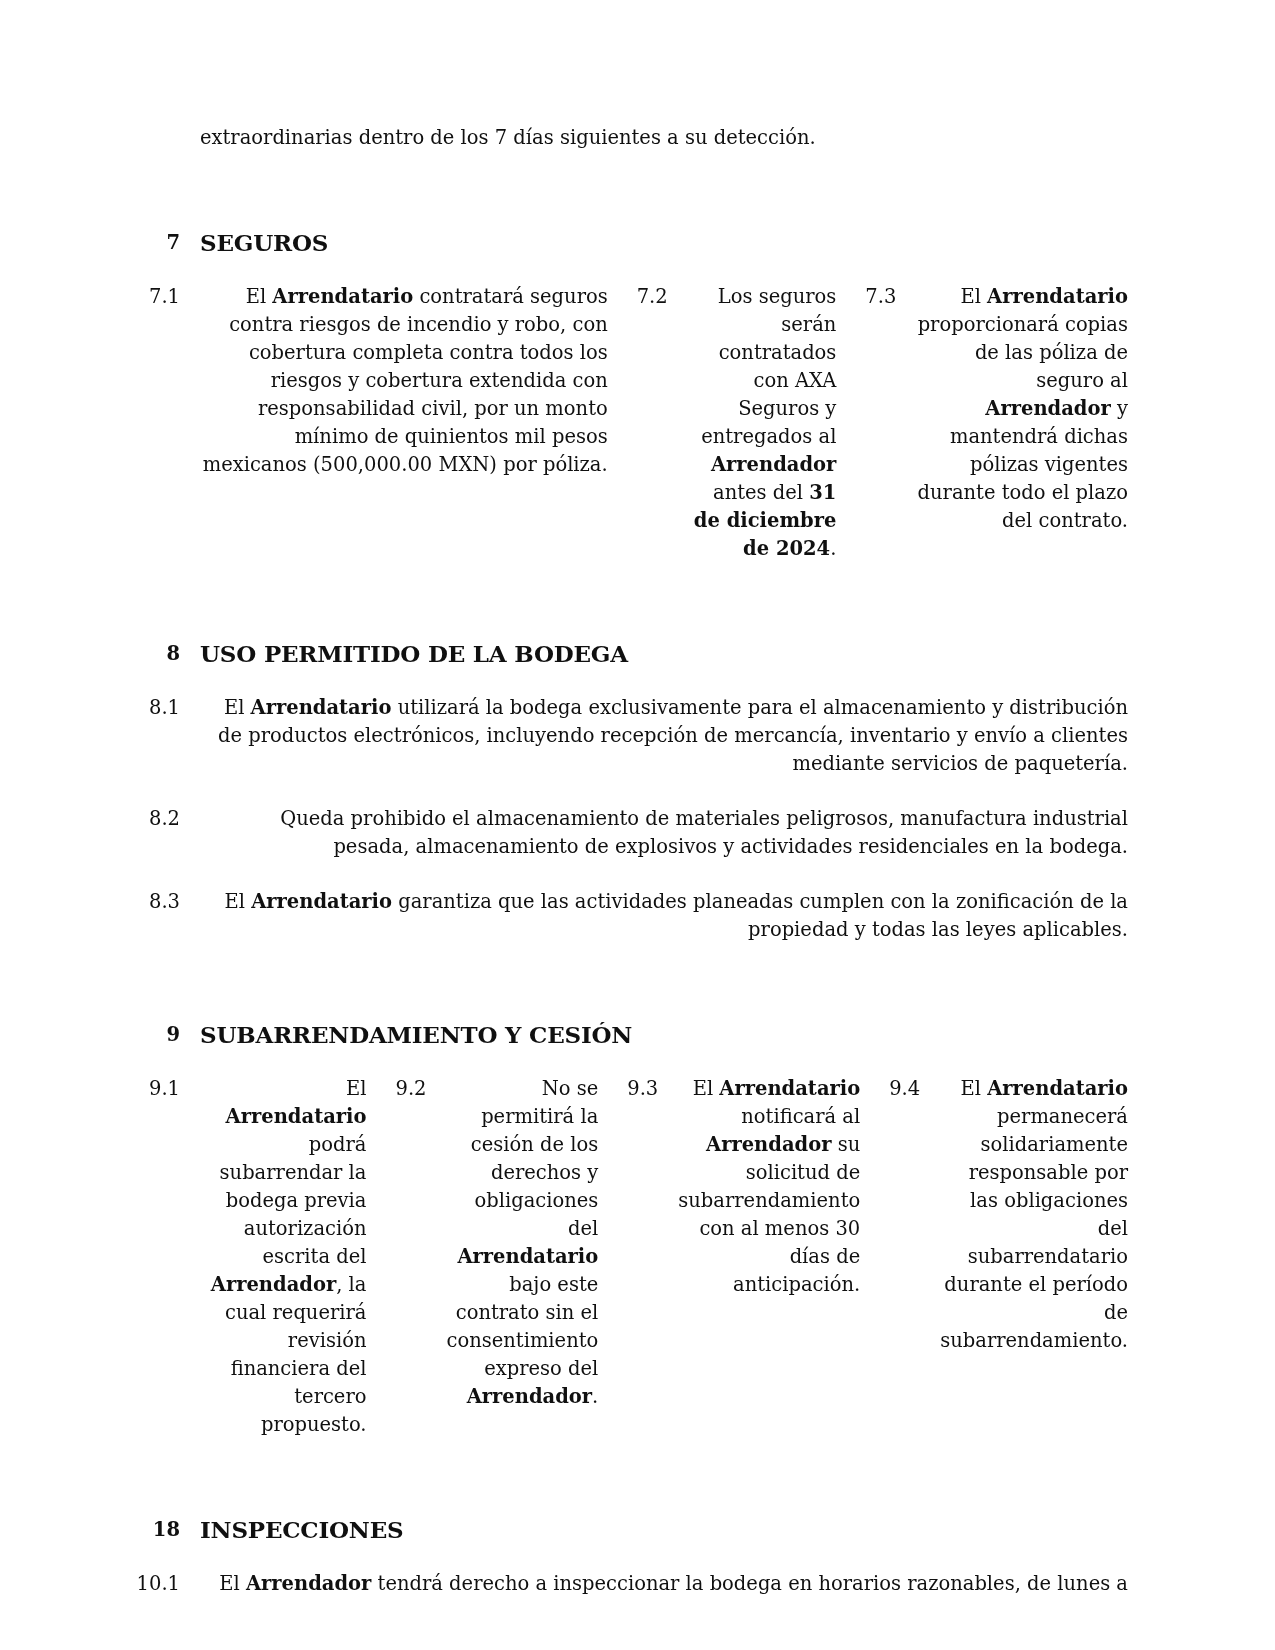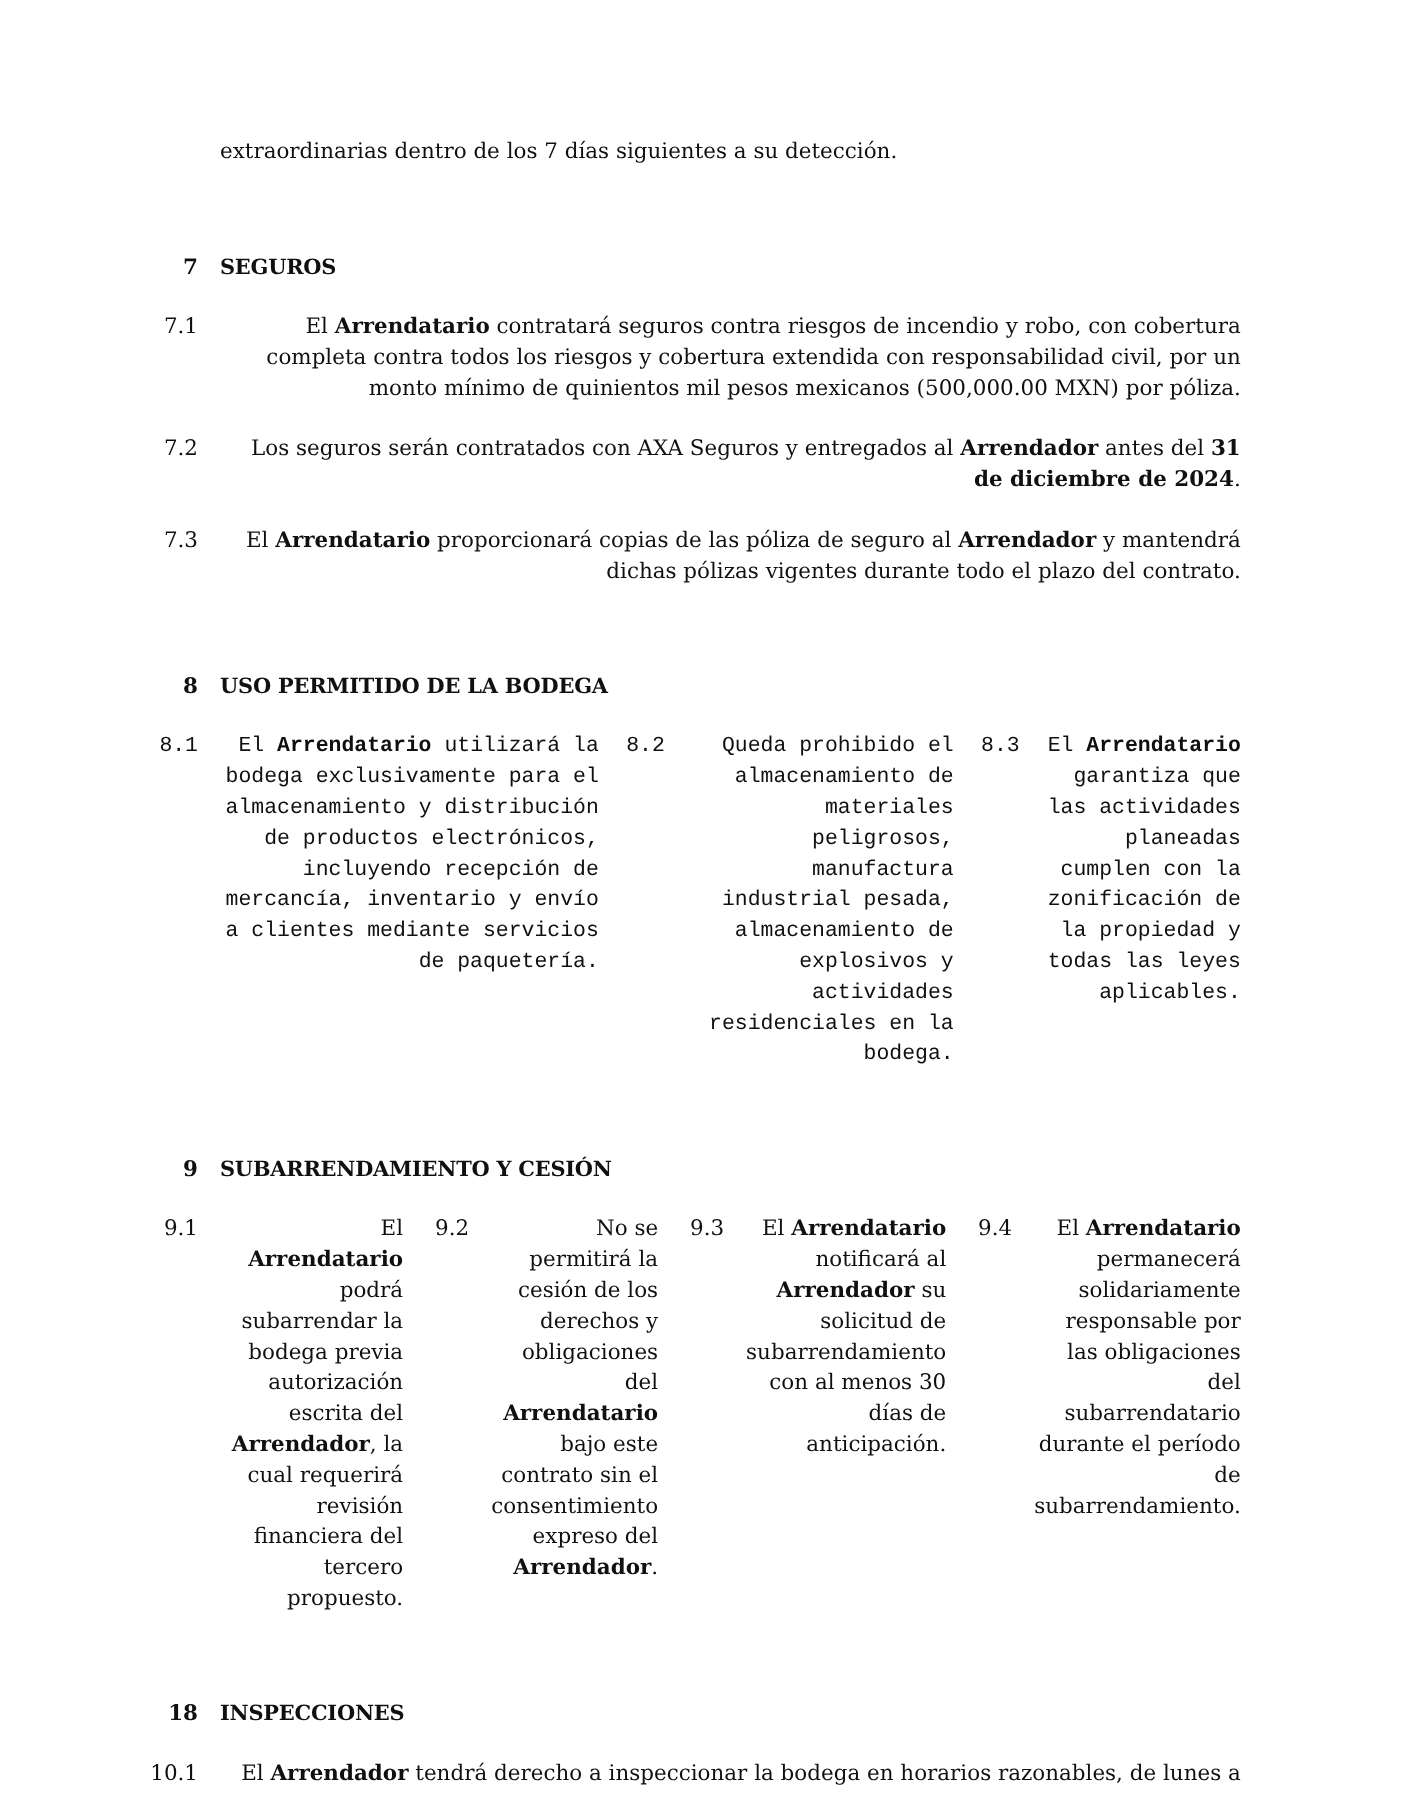--- a/index.html
+++ b/index.html
@@ -49,21 +49,21 @@
   .num.bold {
     font-weight: bold;
   }
   .body-col {
     flex: 1 1 auto;
     margin-left: 20px;
     min-width: 0;
   }
   h2.section-title {
     margin: 0;
-    font-size: 19px;
+    font-size: 23px;
     line-height: 28px;
     font-weight: bold;
     letter-spacing: -0.2px;
   }
   p.clause-text {
     margin: 0;
     text-align: right;
   }
   strong {
     font-weight: bold;
@@ -76,21 +76,21 @@
   <div class="content">
     <p class="carryover">extraordinarias dentro de los 7 días siguientes a su detección.</p>
     <div id="sections" style="display: flex; flex-direction: column;">
   <section class="section">
     <div class="row heading-row">
       <div class="num bold">7</div>
       <div class="body-col">
         <h2 class="section-title">SEGUROS</h2>
       </div>
     </div>
-    <div class="clauses" style="display: flex; flex-direction: column;">
+    <div class="clauses" style="display: flex; flex-direction: row;">
   <div class="row clause-row">
     <div class="num">7.1</div>
     <div class="body-col">
       <p class="clause-text"><span>El </span><strong>Arrendatario</strong><span> contratará seguros contra riesgos de incendio y robo, con cobertura completa contra todos los riesgos y cobertura extendida con responsabilidad civil, por un monto mínimo de quinientos mil pesos mexicanos (500,000.00 MXN) por póliza.</span></p>
     </div>
   </div>
 
   <div class="row clause-row">
     <div class="num">7.2</div>
     <div class="body-col">
@@ -107,21 +107,21 @@
 </div>
   </section>
 
   <section class="section">
     <div class="row heading-row">
       <div class="num bold">8</div>
       <div class="body-col">
         <h2 class="section-title">USO PERMITIDO DE LA BODEGA</h2>
       </div>
     </div>
-    <div class="clauses" style="display: flex; flex-direction: row; font-family: Liberation Mono, monospace;">
+    <div class="clauses" style="display: flex; flex-direction: column;">
   <div class="row clause-row">
     <div class="num">8.1</div>
     <div class="body-col">
       <p class="clause-text"><span>El </span><strong>Arrendatario</strong><span> utilizará la bodega exclusivamente para el almacenamiento y distribución de productos electrónicos, incluyendo recepción de mercancía, inventario y envío a clientes mediante servicios de paquetería.</span></p>
     </div>
   </div>
 
   <div class="row clause-row">
     <div class="num">8.2</div>
     <div class="body-col">

